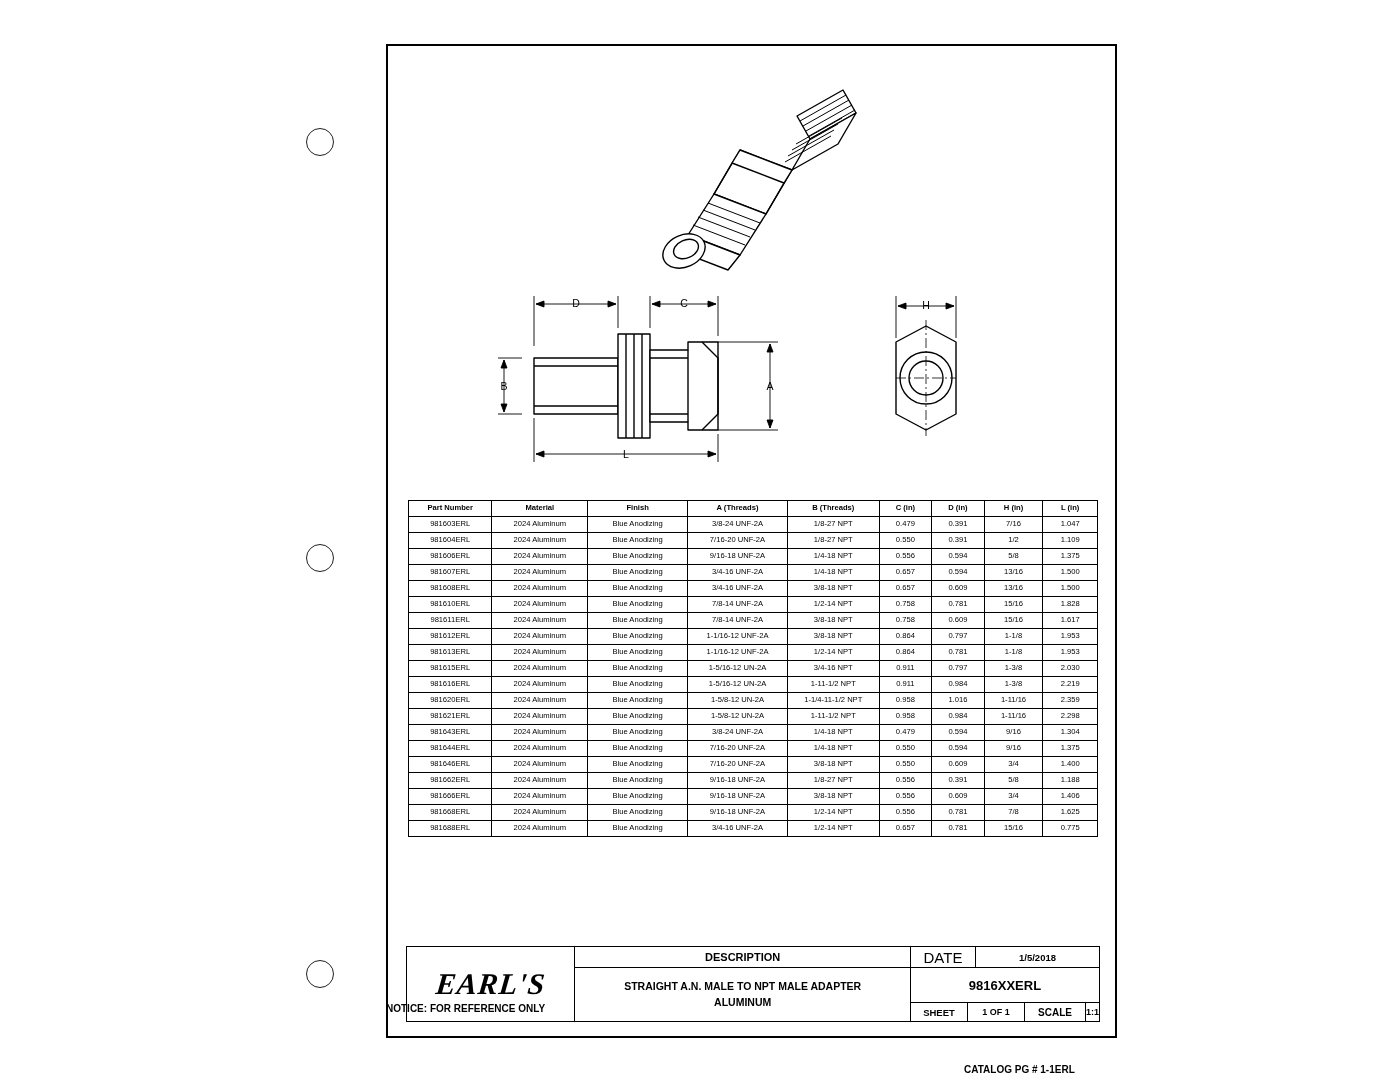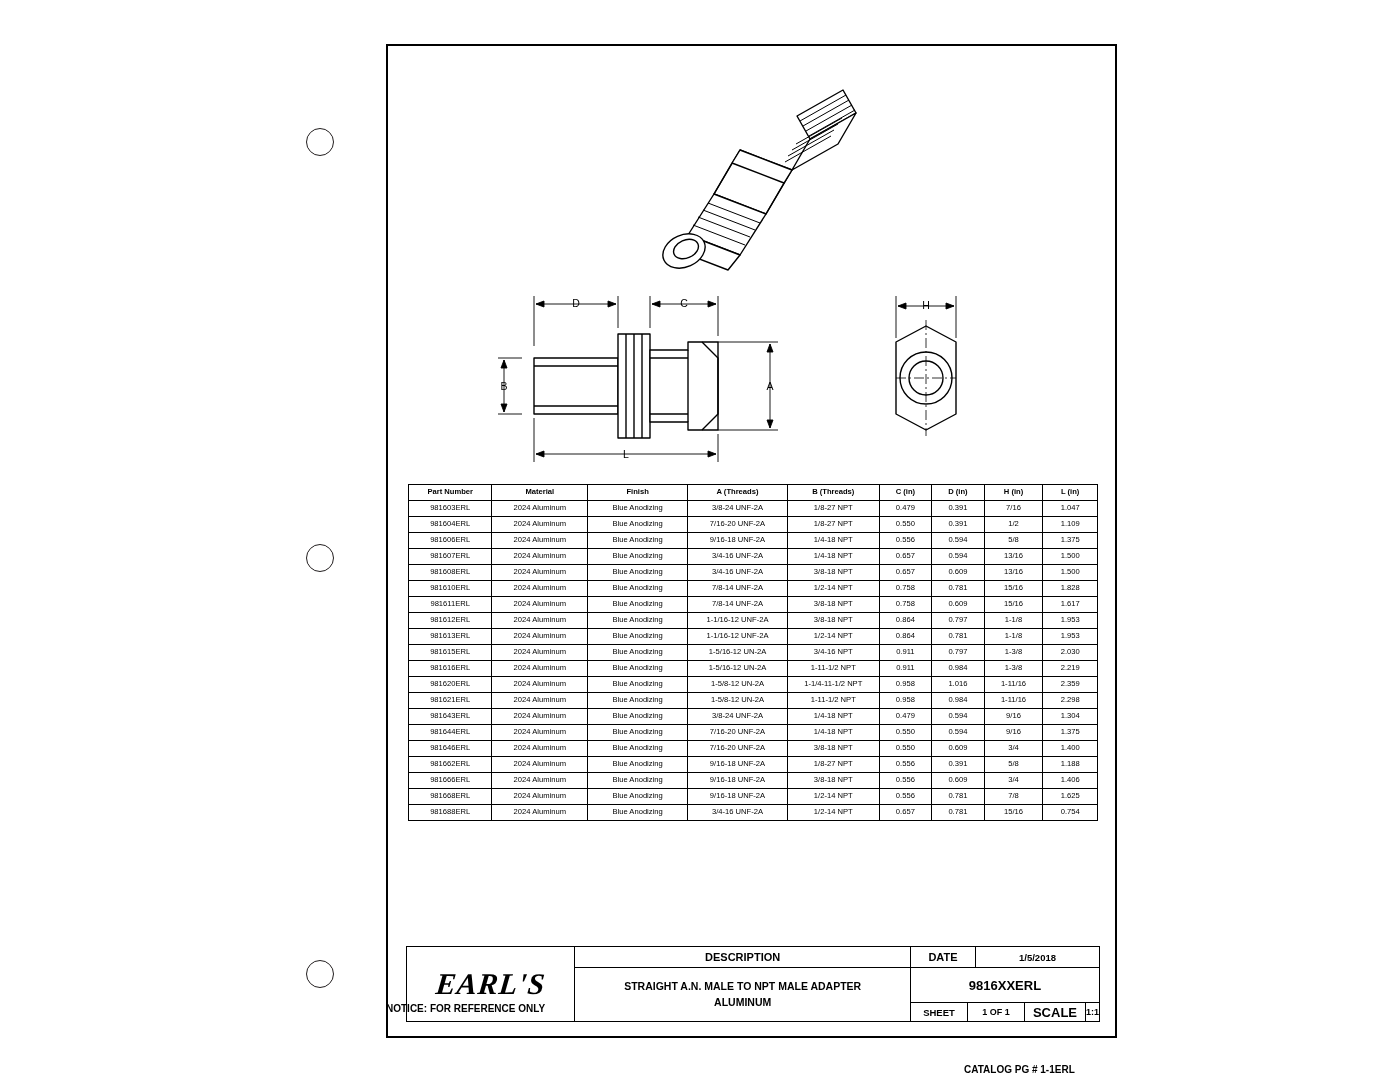--- a/index.html
+++ b/index.html
@@ -11,21 +11,21 @@
   .hole.h2{left:306px;top:544px;}
   .hole.h3{left:306px;top:960px;}
 
   .sheet{position:absolute;left:386px;top:44px;width:731px;height:994px;border:2.5px solid #000;background:#fff;box-sizing:border-box;}
 
   
   .drawing{position:absolute;left:0;top:0;width:100%;height:430px;}
   svg{display:block;}
 
   
-  .spec-wrap{position:absolute;left:20px;top:438px;width:690px;}
+  .spec-wrap{position:absolute;left:20px;top:454px;width:690px;}
   table.spec{border-collapse:collapse;width:690px;font-size:7.6px;font-family:"Liberation Sans",sans-serif;}
   table.spec th, table.spec td{border:0.8px solid #000;text-align:center;padding:1px 2px;line-height:1.15;height:13px;}
   table.spec th{font-weight:bold;font-size:7.6px;}
   .c-part{width:76px;}
   .c-mat{width:88px;}
   .c-fin{width:92px;}
   .c-a{width:92px;}
   .c-b{width:84px;}
   .c-c{width:46px;}
   .c-d{width:46px;}
@@ -34,27 +34,27 @@
 
   
   .titleblock{position:absolute;left:18px;bottom:14px;width:694px;height:76px;border:1.6px solid #000;box-sizing:border-box;display:flex;}
   .tb-logo{width:170px;border-right:1.6px solid #000;display:flex;align-items:center;justify-content:center;}
   .logo{font-family:"Liberation Serif",serif;font-style:italic;font-weight:bold;font-size:30px;letter-spacing:1px;transform:skewX(-6deg);}
   .tb-desc{width:340px;border-right:1.6px solid #000;display:flex;flex-direction:column;}
   .tb-desc-head{height:20px;border-bottom:1.6px solid #000;display:flex;align-items:center;justify-content:center;font-size:11px;font-weight:bold;}
   .tb-desc-body{flex:1;display:flex;flex-direction:column;align-items:center;justify-content:center;font-size:10.5px;font-weight:bold;line-height:1.5;}
   .tb-right{flex:1;display:flex;flex-direction:column;}
   .tb-r1{height:20px;border-bottom:1.6px solid #000;display:flex;}
-  .tb-date-lbl{width:64px;border-right:1.6px solid #000;display:flex;align-items:center;justify-content:center;font-size:11px;font-weight:bold;}
+  .tb-date-lbl{width:64px;border-right:1.6px solid #000;display:flex;align-items:center;justify-content:center;font-size:15px;font-weight:normal;}
   .tb-date-val{flex:1;display:flex;align-items:center;justify-content:center;font-size:9.5px;font-weight:bold;}
   .tb-r2{flex:1;display:flex;align-items:center;justify-content:center;font-size:13px;font-weight:bold;border-bottom:1.6px solid #000;}
   .tb-r3{height:18px;display:flex;}
   .tb-sheet-lbl{width:56px;border-right:1.6px solid #000;display:flex;align-items:center;justify-content:center;font-size:9.5px;font-weight:bold;}
   .tb-sheet-val{width:56px;border-right:1.6px solid #000;display:flex;align-items:center;justify-content:center;font-size:9px;font-weight:bold;}
-  .tb-scale-lbl{width:60px;border-right:1.6px solid #000;display:flex;align-items:center;justify-content:center;font-size:13px;font-weight:bold;}
+  .tb-scale-lbl{width:60px;border-right:1.6px solid #000;display:flex;align-items:center;justify-content:center;font-size:10px;font-weight:bold;}
   .tb-scale-val{flex:1;display:flex;align-items:center;justify-content:center;font-size:9px;font-weight:bold;}
 
   .notice{position:absolute;left:386px;top:1003px;font-size:10px;font-weight:bold;}
   .catalog{position:absolute;left:964px;top:1064px;font-size:10px;font-weight:bold;}
 </style>
 </head>
 <body>
 
 <div class="page">
 
@@ -407,21 +407,21 @@
             </tr>
             <tr>
               <td class="c-part">981688ERL</td>
               <td class="c-mat">2024 Aluminum</td>
               <td class="c-fin">Blue Anodizing</td>
               <td class="c-a">3/4-16 UNF-2A</td>
               <td class="c-b">1/2-14 NPT</td>
               <td class="c-c">0.657</td>
               <td class="c-d">0.781</td>
               <td class="c-h">15/16</td>
-              <td class="c-l">0.754</td>
+              <td class="c-l">0.775</td>
             </tr>
           </tbody>
       </table>
     </div>
 
     <div class="titleblock">
       <div class="tb-logo">
         <span class="logo">EARL'S</span>
       </div>
       <div class="tb-desc">

